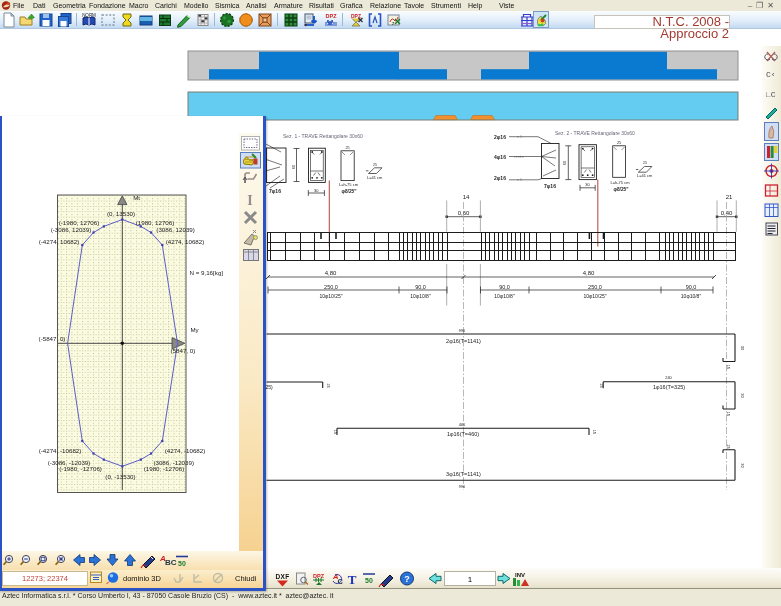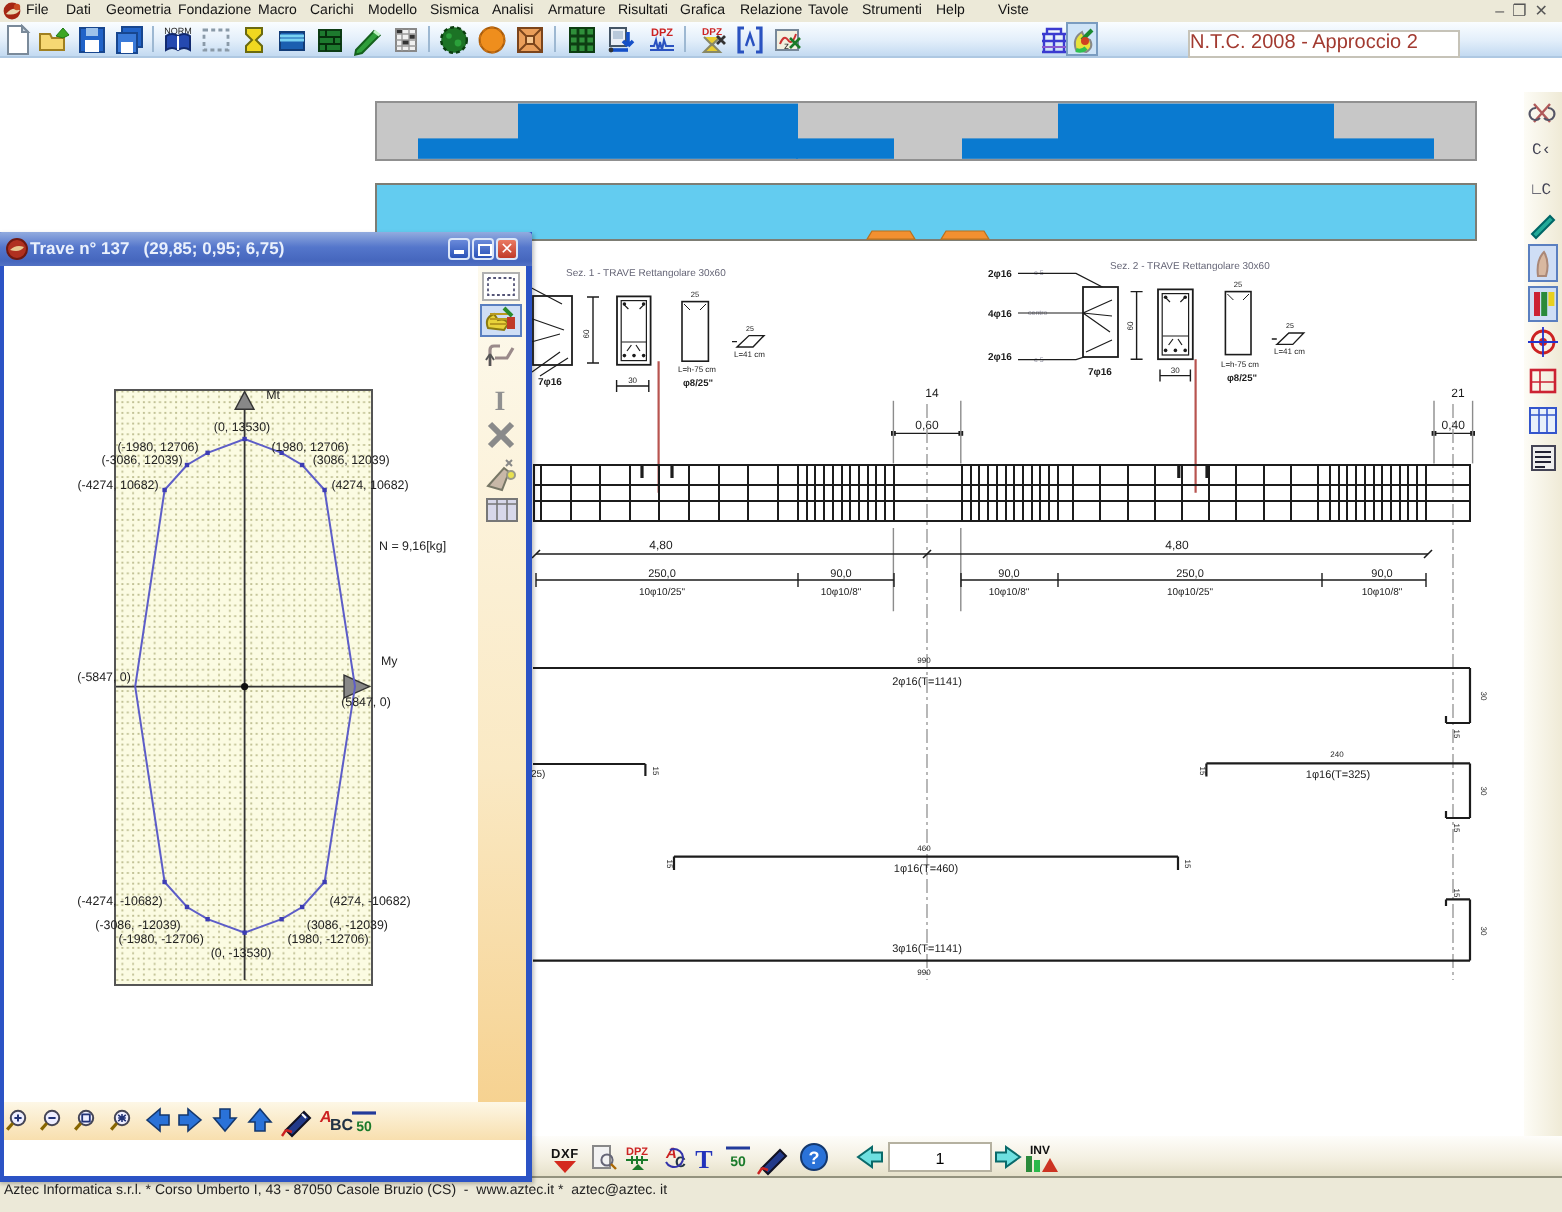--- a/index.html
+++ b/index.html
@@ -5,21 +5,21 @@
 body{width:781px;height:606px;position:relative;overflow:hidden;font-family:"Liberation Sans",sans-serif;}
 #app{position:absolute;left:0;top:0;width:781px;height:606px;}
 .abs{position:absolute;}
 
 #menubar{position:absolute;left:0;top:0;width:781px;height:11px;background:#ece9d8;font-size:7px;color:#111;}
 #menubar span{position:absolute;top:1.5px;}
 
 #toolbar{position:absolute;left:0;top:11px;width:781px;height:18px;background:linear-gradient(#fafdff,#e2eefa 55%,#c3daf1);border-bottom:1px solid #aec8e2;box-sizing:border-box;}
 .ticon{position:absolute;top:1px;width:16px;height:16px;}
 .tsep{position:absolute;top:2px;width:1px;height:13px;background:#9db8d2;}
-#ntcbox{position:absolute;left:594px;top:4px;width:134px;height:11.5px;background:#fff;border:1px solid #c6c3b8;font-size:10px;color:#a23a30;text-align:left;line-height:11.5px;}
+#ntcbox{position:absolute;left:594px;top:4px;width:134px;height:11.5px;background:#fff;border:1px solid #c6c3b8;font-size:13px;color:#a23a30;text-align:right;line-height:11.5px;}
 
 #navrow{position:absolute;left:0;top:29px;width:781px;height:17px;background:linear-gradient(#fdfdfc,#e9e7e0 55%,#d4d1c6);border-bottom:1px solid #b5b1a4;box-sizing:border-box;}
 #navbox{position:absolute;left:18px;top:1.5px;width:122px;height:13px;background:#fff;border:1px solid #b0ada2;font-size:7.5px;color:#b5382e;text-align:center;line-height:13px;}
 .navarr{position:absolute;top:4.5px;width:0;height:0;border-top:4px solid transparent;border-bottom:4px solid transparent;}
 
 #canvas{position:absolute;left:0;top:46px;width:762px;height:522px;background:#fff;overflow:hidden;}
 #rightstrip{position:absolute;left:762px;top:46px;width:19px;height:522px;background:linear-gradient(90deg,#fdfcf6,#efead6);}
 #bottombar{position:absolute;left:0;top:568px;width:781px;height:21px;background:linear-gradient(#fefdfa,#f3efe0 60%,#e6e1ca);border-bottom:1px solid #93927e;box-sizing:border-box;}
 #statusbar{position:absolute;left:0;top:589px;width:781px;height:17px;background:#ece9d8;font-size:7px;color:#222;}
 #statusbar div{position:absolute;left:2px;top:3px;}
@@ -369,34 +369,20 @@
 <path d="M254 18 l4 -7 4 7z" fill="#c32"></path>
 </svg>
     <div class="abs" style="left:444px;top:3px;width:52px;height:15px;background:#fff;border:1px solid #b5b1a0;font-size:8px;text-align:center;line-height:15px;box-sizing:border-box">1</div>
   </div>
 
   <div id="statusbar">
       <div>Aztec Informatica s.r.l. * Corso Umberto I, 43 - 87050 Casole Bruzio (CS)&nbsp; -&nbsp; www.aztec.it *&nbsp; aztec@aztec. it</div>
     </div>
 
   <div id="fwin">
-    <div id="ftitle">
-      <svg class="abs" style="left:4px;top:3px" width="11" height="11" viewBox="0 0 11 11">
-          <circle cx="5.5" cy="5.5" r="5" fill="#b03020" stroke="#701810"></circle>
-          <path d="M2 6 q3 -3 7 -1.5 q-2 3 -7 1.5z" fill="#e8c890"></path>
-        </svg>
-      <span class="txt">Trave n° 137&nbsp;&nbsp; (29,85; 0,95; 6,75)</span>
-      <div class="fbtn" style="right:31px;background:linear-gradient(#6a8ada,#2a52b8)">
-          <div style="position:absolute;left:2px;bottom:1.5px;width:5px;height:1.6px;background:#fff"></div>
-        </div>
-      <div class="fbtn" style="right:19px;background:linear-gradient(#6a8ada,#2a52b8)">
-          <div style="position:absolute;left:2px;top:2px;width:4.6px;height:4.6px;border:1.2px solid #fff;border-top-width:1.8px"></div>
-        </div>
-      <div class="fbtn" style="right:7px;background:linear-gradient(#ea7a62,#c03a28)">✕</div>
-    </div>
     <div id="fclient">
       <svg width="237" height="418" viewBox="0 0 237 418" id="plotsvg">
 <defs>
             <pattern id="gr" x="58.7" y="67.6" width="5.37" height="5.35" patternUnits="userSpaceOnUse">
               <path d="M0.5 0 V5.35" stroke="#c2c296" stroke-width="1" stroke-dasharray="1 1.7" fill="none"></path>
               <path d="M0 0.5 H5.37" stroke="#c2c296" stroke-width="1" stroke-dasharray="1 1.7" fill="none"></path>
             </pattern>
           </defs>
 <rect x="55.5" y="62" width="128.5" height="297.5" fill="#fbfbe2" stroke="none"></rect>
 <rect x="55.5" y="62" width="128.5" height="297.5" fill="url(#gr)"></rect>
@@ -489,14 +475,30 @@
           </g>
 <path d="M141 14 L150 5 l3 3 -9 9z" fill="#223a8a" stroke="#112"></path>
 <path d="M149 6 l2 2" stroke="#fff" stroke-width="1"></path>
 <path d="M141 14 l-2 3 m2 -3 l3 1" stroke="#c22" stroke-width="1.2"></path>
 <text x="158" y="10" font-size="8" font-weight="bold" fill="#c22" font-style="italic">A</text>
 <text x="163" y="14" font-size="8" font-weight="bold" fill="#234">BC</text>
 <path d="M174 5.5 h12" stroke="#223a9a" stroke-width="1.6"></path>
 <text x="180" y="14.5" font-size="7" font-weight="bold" fill="#1a7a2a" text-anchor="middle">50</text>
 </svg>
     </div>
+    <div id="fstatus">
+      <div id="fcoord">12273; 22374</div>
+      <svg class="abs" style="left:88px;top:0px" width="145" height="15" viewBox="0 0 145 15" id="fstatsvg">
+<rect x="0.5" y="2" width="11" height="10.5" fill="#f8f0c0" stroke="#b88a20"></rect>
+<path d="M1 5 h10 M3 7.5 h6 M3 9.5 h6" stroke="#3a5ac8" stroke-width="1"></path>
+<circle cx="23" cy="7.5" r="5.2" fill="#1d6ee0"></circle>
+<circle cx="21.5" cy="5.8" r="1.8" fill="#9ac8f8"></circle>
+<path d="M19 11.5 l-2.5 2.5" stroke="#c33" stroke-width="1"></path>
+<path d="M90 12 V4 m0 8 h-4 l-2 -4 m6 4 l3 -5" stroke="#c0bca6" stroke-width="1.4" fill="none"></path>
+<path d="M104 4 v8 h8 m-8 -3 l5 -4" stroke="#c0bca6" stroke-width="1.4" fill="none"></path>
+<circle cx="128" cy="8" r="4.5" fill="none" stroke="#c0bca6" stroke-width="1.4"></circle>
+          <path d="M124 12 l8 -8" stroke="#c0bca6" stroke-width="1.4"></path>
+</svg>
+      <span class="fsicons" style="left:121px;top:4px">dominio 3D</span>
+      <span class="fsicons" style="left:233px;top:4px">Chiudi</span>
+    </div>
   </div>
 </div>
 
 </body></html>

